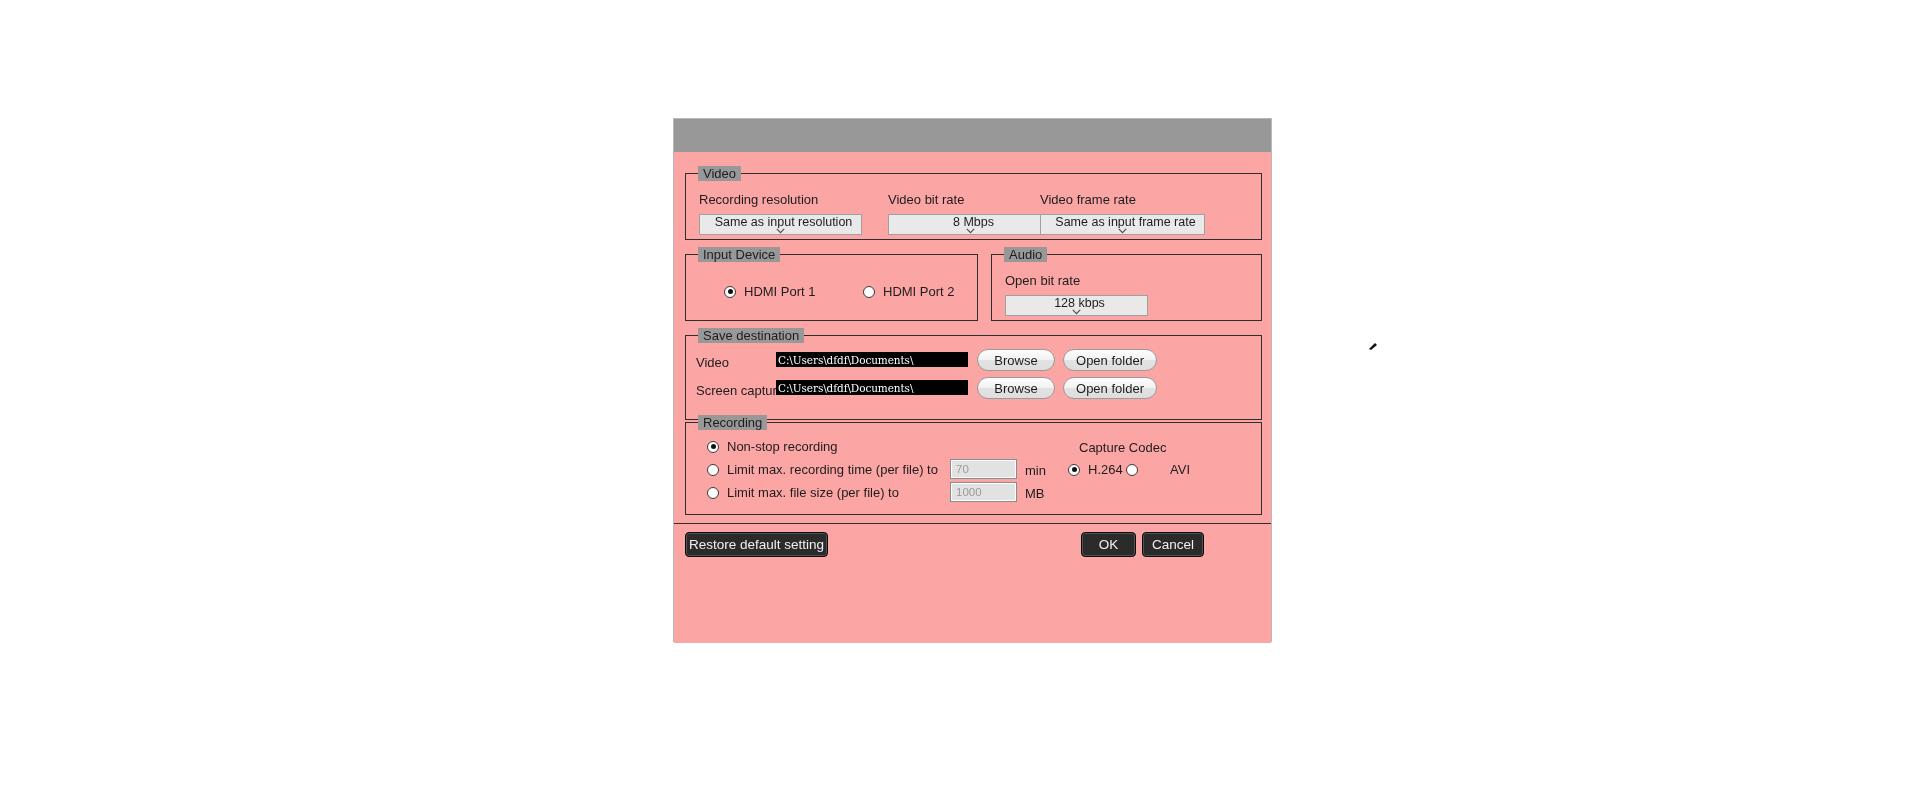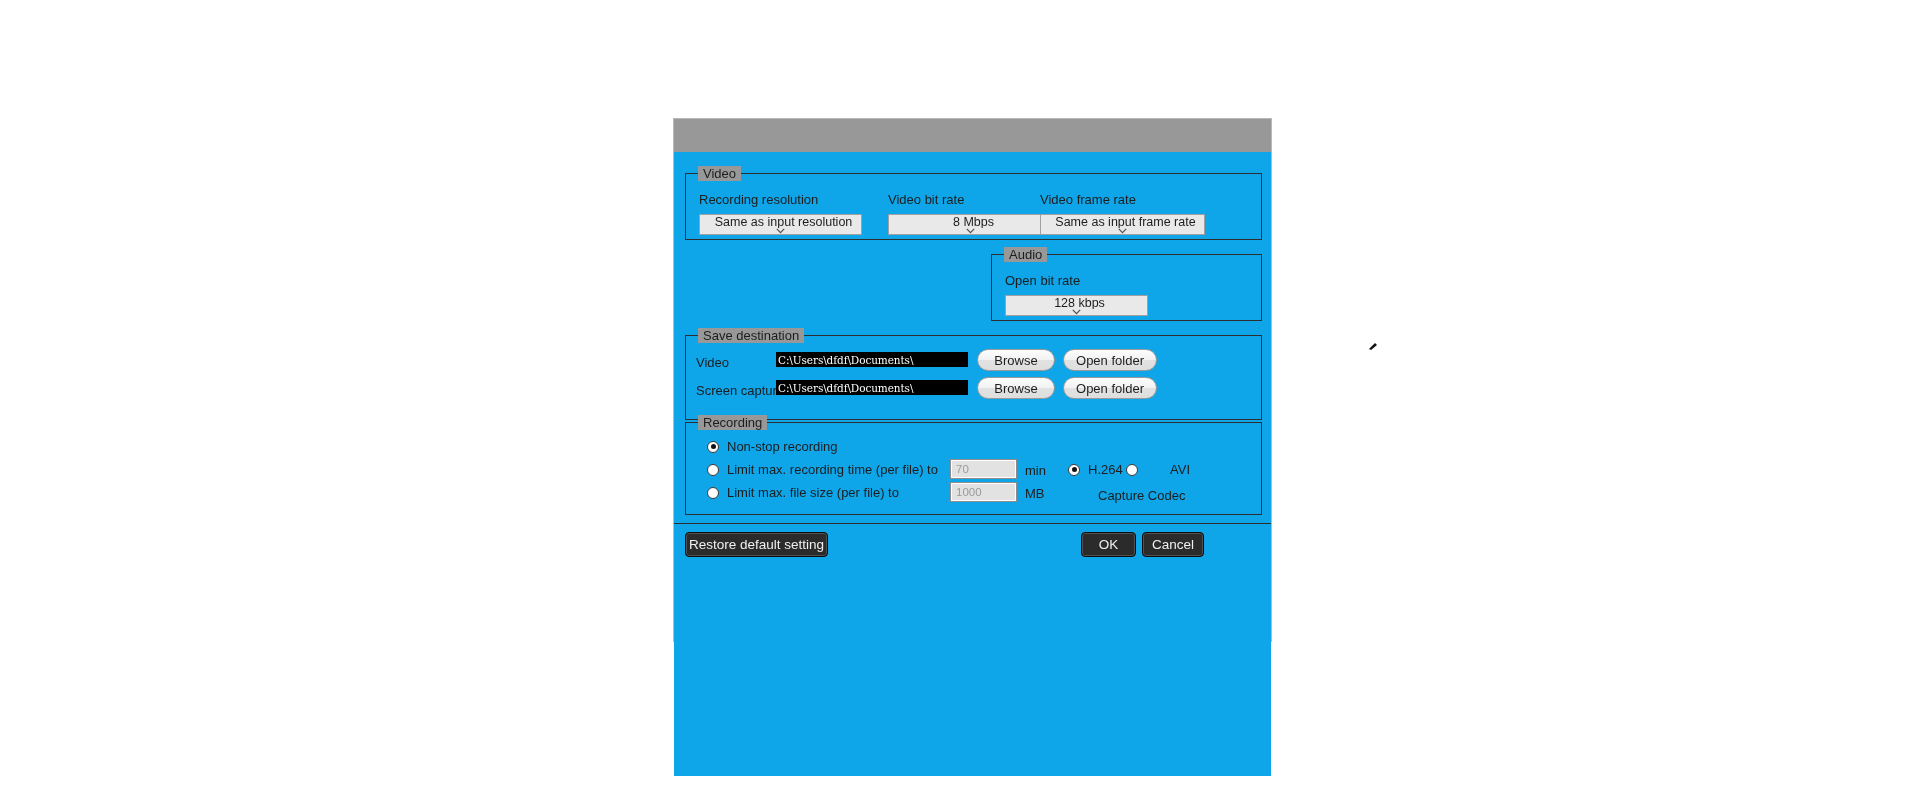--- a/index.html
+++ b/index.html
@@ -60,22 +60,22 @@
     background: #ffffff;
     cursor: pointer;
   }
   .titlebar-close svg { display:block; }
 
   .dialog-body {
     position: absolute;
     left: 0;
     top: 33px;
     width: 100%;
-    height: 624px;
-    background: #0ea5e9;
+    height: 491px;
+    background: #fca5a5;
   }
 
   
   .group {
     position: absolute;
     border: 1px solid #2e2e2e;
     box-sizing: border-box;
   }
   .group > .group-title {
     position: absolute;
@@ -285,20 +285,33 @@
         <div class="combo" style="left:354px; top:40px; width:165px;">
           <span class="combo-value">Same as input frame rate</span>
           <span class="chev">
             <svg width="9" height="6" viewBox="0 0 9 6">
               <polyline points="0.8,0.8 4.5,4.6 8.2,0.8" fill="none" stroke="#4a4a4a" stroke-width="1.1"></polyline>
             </svg>
           </span>
         </div>
       </div>
 
+      <div class="group" style="left:11px; top:102px; width:293px; height:67px;">
+        <div class="group-title">Input Device</div>
+
+        <div class="radio-wrap" style="left:38px; top:29px;">
+          <span class="radio checked"></span>
+          <span class="radio-label">HDMI Port 1</span>
+        </div>
+
+        <div class="radio-wrap" style="left:177px; top:29px;">
+          <span class="radio"></span>
+          <span class="radio-label">HDMI Port 2</span>
+        </div>
+      </div>
 
       <div class="group" style="left:317px; top:102px; width:271px; height:67px;">
         <div class="group-title">Audio</div>
 
         <div class="lbl" style="left:13px; top:18px;">Open bit rate</div>
         <div class="combo" style="left:13px; top:40px; width:143px;">
           <span class="combo-value">128 kbps</span>
           <span class="chev">
             <svg width="9" height="6" viewBox="0 0 9 6">
               <polyline points="0.8,0.8 4.5,4.6 8.2,0.8" fill="none" stroke="#4a4a4a" stroke-width="1.1"></polyline>
@@ -352,21 +365,21 @@
 
         <div class="radio-wrap" style="left:21px; top:62px;">
           <span class="radio"></span>
           <span class="radio-label">Limit max. file size (per file) to</span>
         </div>
         <div class="numfield" style="left:265px; top:60px; width:65px;">
           <span class="numtext">1000</span>
         </div>
         <div class="lbl" style="left:339px; top:63px;">MB</div>
 
-        <div class="lbl" style="left:412px; top:17px;margin-top:48px;">Capture Codec</div>
+        <div class="lbl" style="left:393px; top:17px;">Capture Codec</div>
 
         <div class="radio-wrap" style="left:382px; top:39px;">
           <span class="radio checked"></span>
           <span class="radio-label">H.264</span>
         </div>
 
         <div class="radio-wrap" style="left:440px; top:39px;gap:24px;">
           <span class="radio"></span>
           <span class="radio-label">AVI</span>
         </div>

